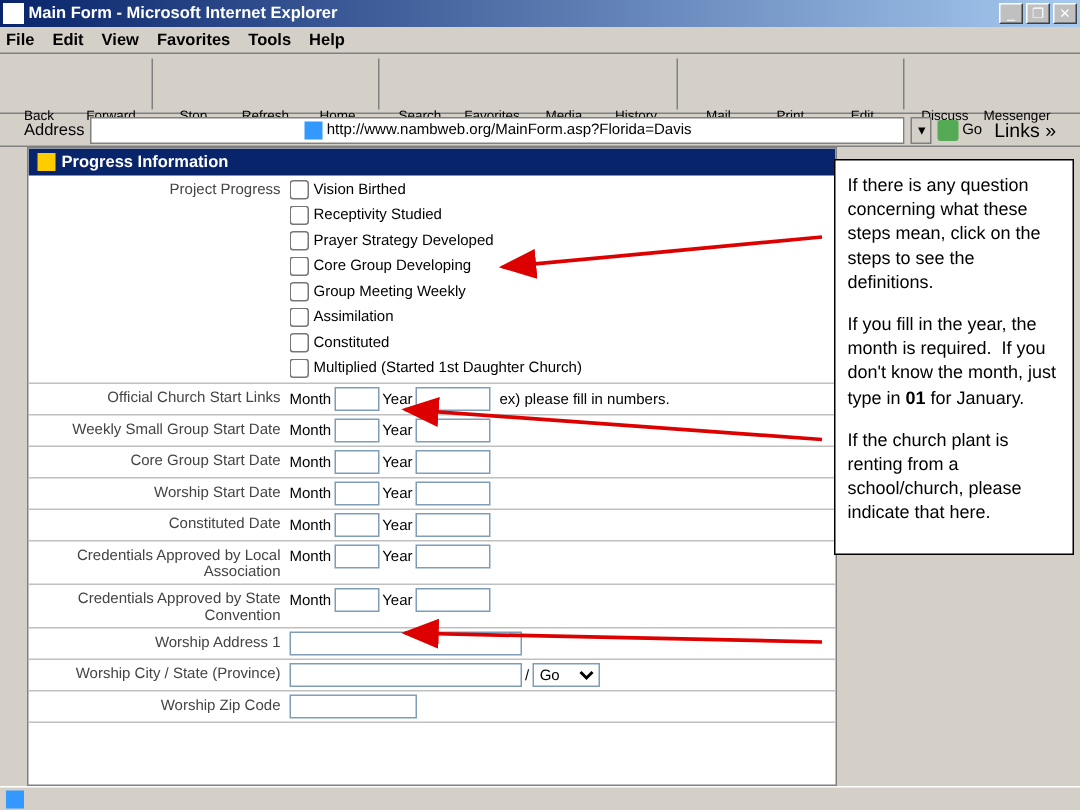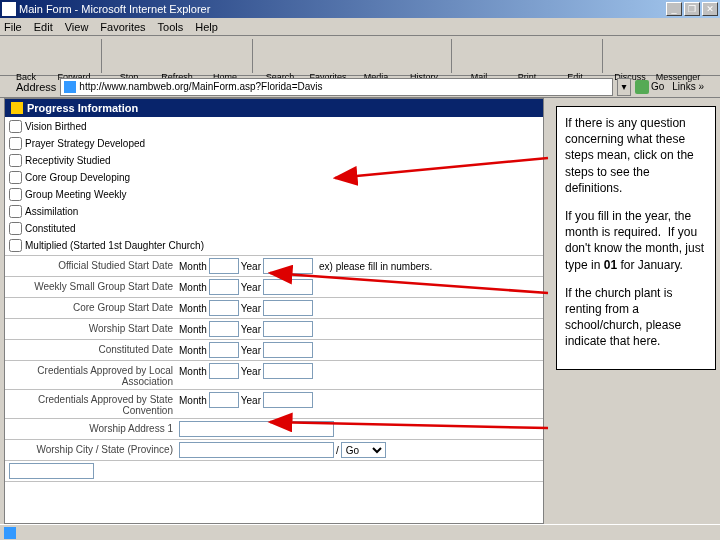--- a/index.html
+++ b/index.html
@@ -1,36 +1,36 @@
 <!DOCTYPE html>
 <html><head>
 <meta charset="utf-8">
 <style>
   * { box-sizing: border-box; margin: 0; padding: 0; }
   html, body { width: 720px; height: 540px; font-family: Tahoma, Verdana, sans-serif; font-size: 10px; background: #c0c0c0; overflow: hidden; }
   .titlebar { height: 18px; background: linear-gradient(to right, #08246b, #a6caf0); color: #fff; display: flex; align-items: center; padding: 0 2px; }
   .titlebar .icon { width: 14px; height: 14px; background: #fff; margin-right: 3px; display:inline-block;}
-  .titlebar .title { flex: 1; font-weight: normal; font-size: 11px; }
+  .titlebar .title { flex: 1; font-weight: bold; font-size: 11px; }
   .titlebar .winbtns { display: flex; gap: 2px; }
   .titlebar .winbtn { width: 16px; height: 14px; background: #c0c0c0; border: 1px solid #fff; border-right-color:#404040; border-bottom-color:#404040; display:flex; align-items:center; justify-content:center; font-size:9px; font-family: Arial; }
-  .menubar { height: 18px; background: #d4d0c8; display: flex; align-items: center; padding: 0 4px; border-bottom:1px solid #808080; }
+  .menubar { height: 18px; background: #d4d0c8; display: flex; align-items: center; padding: 0 4px; border-bottom:1px solid #808080;font-weight:bold; }
   .menubar span { margin-right: 12px; font-size:11px; }
   .toolbar { height: 40px; background: #d4d0c8; display: flex; align-items: center; border-bottom:1px solid #808080; padding: 0 2px; }
   .tbtn { display:flex; flex-direction:column; align-items:center; justify-content:center; width:48px; height:36px; font-size:9px; color:#000;gap:41px; }
   .tbtn .ticon { width:18px; height:18px; background:#808080; border-radius:3px; margin-bottom:1px;}
   .tsep { width:1px; height:34px; background:#808080; margin:0 3px;}
   .addrbar { height: 22px; background:#d4d0c8; display:flex; align-items:center; padding:0 16px; border-bottom:1px solid #808080; gap:4px;}
   .addrbar .lbl { font-size:11px;}
-  .addrbar .addrbox { flex:1; height:18px; background:#fff; border:1px solid #808080; display:flex; align-items:center; padding:0 3px; font-size:10px;}
+  .addrbar .addrbox { flex:1; height:18px; background:#fff; border:1px solid #808080; display:flex; align-items:center; padding:0 3px; font-size:10px;justify-content:center;}
   .addrbar .addrbox .pgicon { width:12px; height:12px; background:#39f; margin-right:3px; display:inline-block;}
   .addrbar .drop { width:14px; height:18px; background:#d4d0c8; border:1px solid #808080; display:flex; align-items:center; justify-content:center;}
   .addrbar .go { font-size:10px; display:flex; align-items:center;}
   .addrbar .go .gicon{width:14px;height:14px;background:#5a5;border-radius:2px;margin-right:2px;}
   .content { position:relative; width:720px; height:calc(540px - 18px - 18px - 40px - 22px - 16px); background:#d4d0c8; }
-  .form { position:absolute; left:4px; top:0; width:540px; height:100%; background:#fff; border:1px solid #808080; overflow:hidden;}
+  .form { position:absolute; left:18px; top:0; width:540px; height:100%; background:#fff; border:1px solid #808080; overflow:hidden;}
   .section-title { background:#08246b; color:#fff; font-weight:bold; font-size:11px; padding:3px 6px; display:flex; align-items:center;}
   .section-title .sicon{width:12px;height:12px;background:#fc0;margin-right:4px;display:inline-block;}
   .row { display:flex; border-bottom:1px solid #c0c0c0; padding:2px 4px; align-items:flex-start; min-height:18px;}
   .row .rlabel { width:170px; text-align:right; padding-right:6px; font-size:10px; color:#444; padding-top:2px;}
   .row .rcontrol { flex:1; display:flex; flex-wrap:wrap; gap:2px; align-items:center; font-size:10px;}
   .cb { display:flex; align-items:center; width:100%; margin:1px 0;}
   .cb input { margin-right:3px;}
   .txtin { border:1px solid #7f9db9; background:#fff; height:16px; font-size:10px; padding:0 2px;}
   .w30{width:30px;} .w50{width:50px;} .w140{width:155px;} .w80{width:85px;}
   .sel { border:1px solid #7f9db9; background:#fff; height:16px; font-size:10px;}
@@ -129,46 +129,47 @@
   <span class="lbl">Address</span>
   <div class="addrbox">
       <span class="pgicon"></span>
       <span>http://www.nambweb.org/MainForm.asp?Florida=Davis</span>
     </div>
   <div class="drop">▾</div>
   <div class="go">
       <span class="gicon"></span>
       <span>Go</span>
     </div>
-  <span style="margin-left:4px;font-size:10px;">Links »</span>
+  <span style="margin-left:4px;font-size:13px;">Links »</span>
 </div>
 
 <div class="content">
   <div class="form">
     <div class="section-title">
         <span class="sicon"></span>
         <span>Progress Information</span>
       </div>
 
     <div class="row">
+      <div class="rlabel">Project Progress</div>
       <div class="rcontrol">
         <label class="cb">
             <input type="checkbox" style="">
             <span>Vision Birthed</span>
           </label>
         <label class="cb">
             <input type="checkbox" style="">
+            <span>Receptivity Studied</span>
+          </label>
+        <label class="cb">
+            <input type="checkbox" style="">
             <span>Prayer Strategy Developed</span>
           </label>
         <label class="cb">
             <input type="checkbox" style="">
-            <span>Receptivity Studied</span>
-          </label>
-        <label class="cb">
-            <input type="checkbox" style="">
             <span>Core Group Developing</span>
           </label>
         <label class="cb">
             <input type="checkbox" style="">
             <span>Group Meeting Weekly</span>
           </label>
         <label class="cb">
             <input type="checkbox" style="">
             <span>Assimilation</span>
           </label>
@@ -177,21 +178,21 @@
             <span>Constituted</span>
           </label>
         <label class="cb">
             <input type="checkbox" style="">
             <span>Multiplied (Started 1st Daughter Church)</span>
           </label>
       </div>
     </div>
 
     <div class="row">
-      <div class="rlabel">Official Studied Start Date</div>
+      <div class="rlabel">Official Church Start Links</div>
       <div class="rcontrol">
           <span>Month</span>
           <input class="txtin w30" style="">
           <span>Year</span>
           <input class="txtin w50" style="">
           <span style="margin-left:4px;">ex) please fill in numbers.</span>
         </div>
     </div>
     <div class="row">
       <div class="rlabel">Weekly Small Group Start Date</div>
@@ -255,20 +256,21 @@
     </div>
     <div class="row">
       <div class="rlabel">Worship City / State (Province)</div>
       <div class="rcontrol">
           <input class="txtin w140" style="">
           <span>/</span>
           <select class="sel" style="width:45px;"><option>Go</option></select>
         </div>
     </div>
     <div class="row">
+      <div class="rlabel">Worship Zip Code</div>
       <div class="rcontrol">
           <input class="txtin w80" style="">
         </div>
     </div>
   </div>
 
   <svg class="arrow" style="left:0;top:0;width:560px;height:440px;">
     <defs>
         <marker id="ah" markerWidth="10" markerHeight="8" refX="9" refY="4" orient="auto">
           <polygon points="0 0, 10 4, 0 8" fill="#d00"></polygon>

